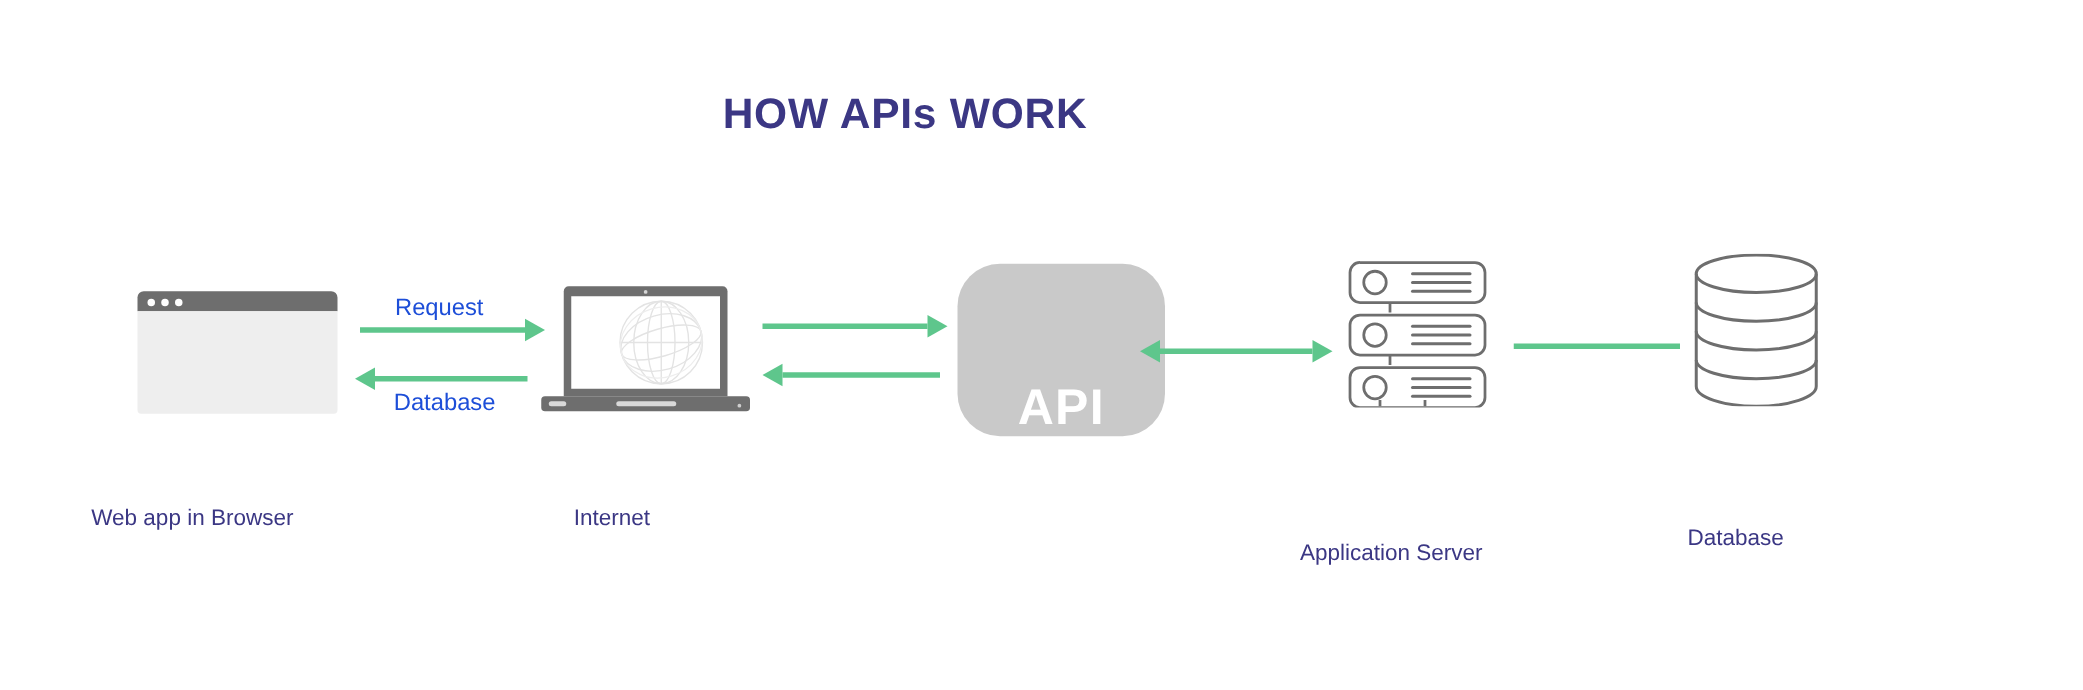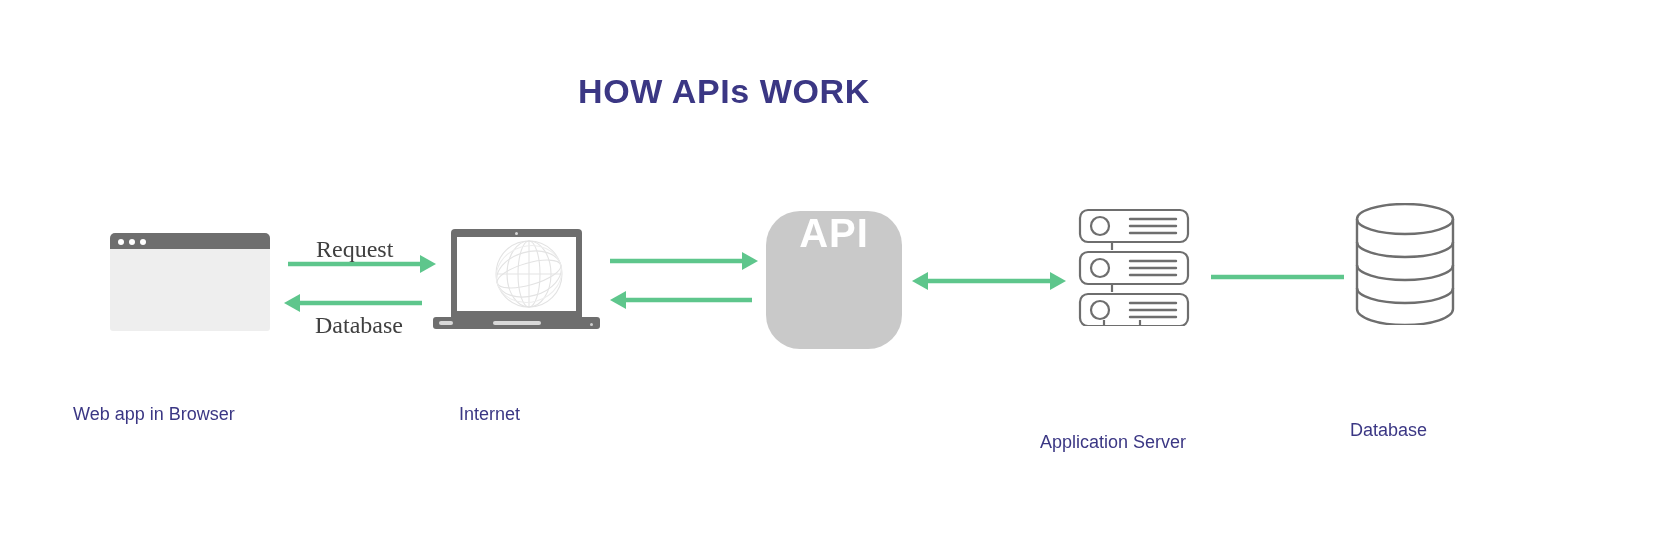--- a/index.html
+++ b/index.html
@@ -44,23 +44,23 @@
     white-space: nowrap;
   }
   #label-browser  { left: 73px;   top: 404px; }
   #label-internet { left: 459px;  top: 404px; }
   #label-appserver{ left: 1040px; top: 404px; margin-top: 28px; }
   #label-database { left: 1350px; top: 420px; }
 
   
   .arrow-caption {
     position: absolute;
-    font-size: 24px;
-    color: #404040;
-    font-family: Liberation Serif, serif;
+    font-size: 19px;
+    color: #1d4ed8;
+    font-family: Liberation Sans, sans-serif;
     white-space: nowrap;
   }
   #caption-request  { left: 316px; top: 236px; }
   #caption-response { left: 315px; top: 312px; }
 
   
   #browser-window {
     position: absolute;
     left: 110px;
     top: 233px;
@@ -155,26 +155,26 @@
     width: 14px; height: 4px;
     background: #d9d9d9;
     border-radius: 2px;
   }
 
   
   #api-box {
     position: absolute;
     left: 766px;
     top: 211px;
-    width: 136px;
+    width: 166px;
     height: 138px;
     background: #c9c9c9;
     border-radius: 34px;
     display: flex;
-    align-items: flex-start;
+    align-items: flex-end;
     justify-content: center;
   }
   #api-box-label {
     color: #ffffff;
     font-size: 40px;
     font-weight: bold;
     letter-spacing: 1px;
     font-family: "Liberation Sans", sans-serif;
   }
 

